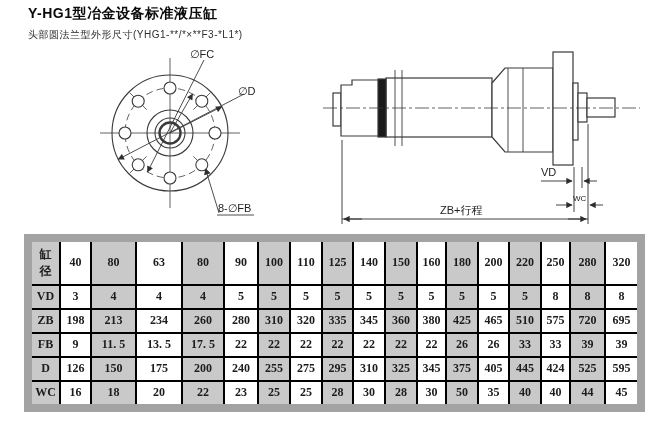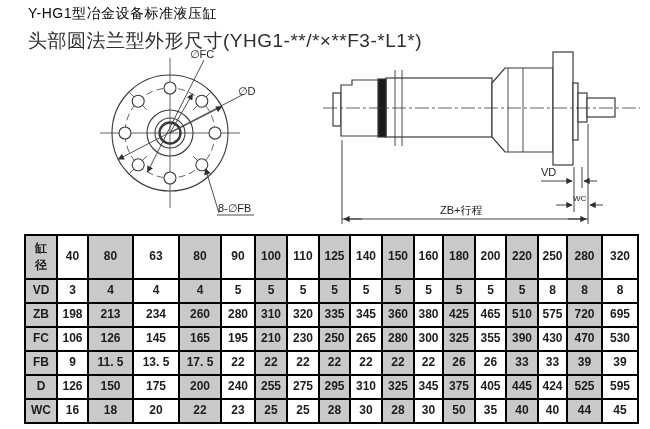--- a/index.html
+++ b/index.html
@@ -2,32 +2,32 @@
 <html><head>
 <meta charset="utf-8">
 <style>
   html,body{margin:0;padding:0;}
   body{
     width:650px;height:429px;position:relative;background:#ffffff;
     font-family:"Liberation Sans","DejaVu Sans",sans-serif;color:#111;
     overflow:hidden;
   }
   .page-title{
-    position:absolute;left:28px;top:5px;font-size:14px;font-weight:normal;
+    position:absolute;left:28px;top:5px;font-size:14px;font-weight:bold;
     letter-spacing:.5px;color:#0a0a0a;
   }
   .page-subtitle{
-    position:absolute;left:28px;top:28px;font-size:19px;font-weight:normal;
+    position:absolute;left:28px;top:28px;font-size:10px;font-weight:normal;
     letter-spacing:.5px;color:#2e2e2e;
   }
   .drawing-area{position:absolute;left:0;top:46px;width:650px;height:188px;}
   svg text{font-family:"Liberation Sans","DejaVu Sans",sans-serif;}
   table.spec{
     position:absolute;left:24px;top:234px;border-collapse:collapse;
-    table-layout:fixed;border:2px solid #a3a3a3;
+    table-layout:fixed;border:8px solid #a3a3a3;font-family:Liberation Serif, serif;
   }
   table.spec td{
     border:2px solid #000;text-align:center;vertical-align:middle;
     font-size:12px;font-weight:700;color:#1c1c1c;padding:0;line-height:1.15;
     background:#fff;overflow:hidden;white-space:nowrap;
   }
   table.spec td:nth-child(odd){background:#c9c9c9;}
   table.spec tr.hdr td{height:42px;}
   table.spec tr.datarow td{height:22px;}
   table.spec td.lbl span.two-line{
@@ -226,40 +226,20 @@
         <td>360</td>
         <td>380</td>
         <td>425</td>
         <td>465</td>
         <td>510</td>
         <td>575</td>
         <td>720</td>
         <td>695</td>
       </tr>
       <tr class="datarow">
-        <td class="lbl"><span>FC</span></td>
-        <td>106</td>
-        <td>126</td>
-        <td>145</td>
-        <td>165</td>
-        <td>195</td>
-        <td>210</td>
-        <td>230</td>
-        <td>250</td>
-        <td>265</td>
-        <td>280</td>
-        <td>300</td>
-        <td>325</td>
-        <td>355</td>
-        <td>390</td>
-        <td>430</td>
-        <td>470</td>
-        <td>530</td>
-      </tr>
-      <tr class="datarow">
         <td class="lbl"><span>FB</span></td>
         <td>9</td>
         <td>11. 5</td>
         <td>13. 5</td>
         <td>17. 5</td>
         <td>22</td>
         <td>22</td>
         <td>22</td>
         <td>22</td>
         <td>22</td>

